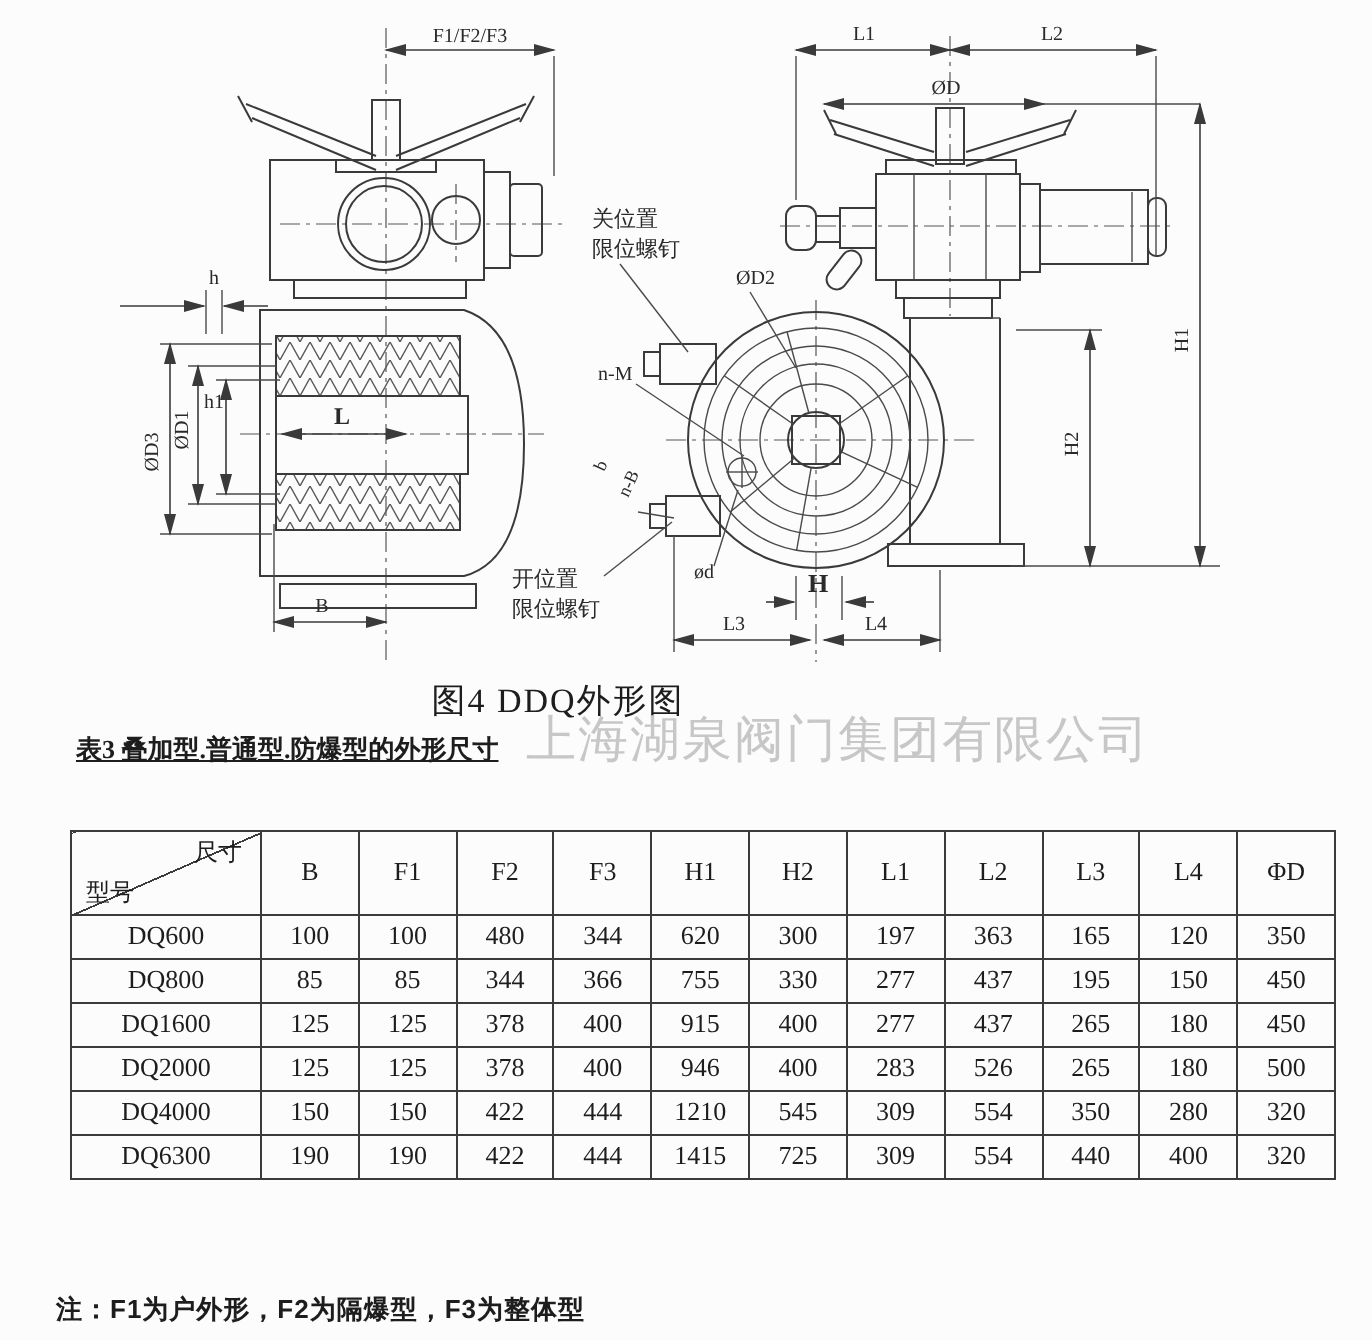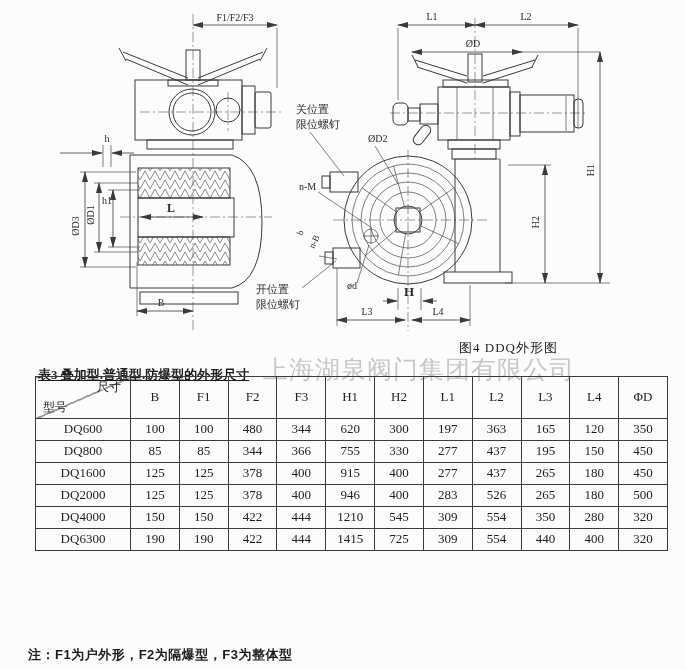--- a/index.html
+++ b/index.html
@@ -9,25 +9,25 @@
     font-family:"Liberation Serif", serif;
   }
   .abs { position:absolute; }
   #figure-wrap { top:0; left:0; width:686px; height:338px; }
   svg text { fill:#2a2a2a; font-family:"Liberation Serif", serif; }
   .out  { fill:none; stroke:#3a3a3a; stroke-width:1; }
   .thin { fill:none; stroke:#4a4a4a; stroke-width:0.7; }
   .dim  { fill:none; stroke:#3a3a3a; stroke-width:0.8; }
   .cl   { fill:none; stroke:#555; stroke-width:0.6; stroke-dasharray:10 3 2 3; }
   .hatchbox { fill:url(#hb); stroke:#3a3a3a; stroke-width:1; }
-  #caption { top:339px; left:0; width:558px; text-align:right; font-size:13px; letter-spacing:1px; }
+  #caption { top:339px; left:0; width:558px; text-align:center; font-size:17px; letter-spacing:1px; }
   #watermark { top:353px; left:263px; font-size:25px; letter-spacing:1px; color:#c7c7c7;
                font-family:"DejaVu Sans", sans-serif; white-space:nowrap; }
   #tbl-title { top:366px; left:38px; font-size:13px; font-weight:bold;text-decoration:underline; }
-  #dim-table { top:376px; left:35px; width:633px; border-collapse:collapse; table-layout:fixed; }
+  #dim-table { top:415px; left:35px; width:633px; border-collapse:collapse; table-layout:fixed; }
   #dim-table td, #dim-table th {
     border:1px solid #3b3b3b; text-align:center; vertical-align:middle;
     font-size:13px; font-weight:normal; padding:0; line-height:1.25;
   }
   #dim-table thead tr { height:42px; }
   #dim-table tbody tr { height:22px; }
   #dim-table tbody tr.dbl { height:35px; }
   .corner { position:relative;
     background-image:linear-gradient(to bottom right,
       transparent 49.4%, #3b3b3b 49.4%, #3b3b3b 50.6%, transparent 50.6%); }

